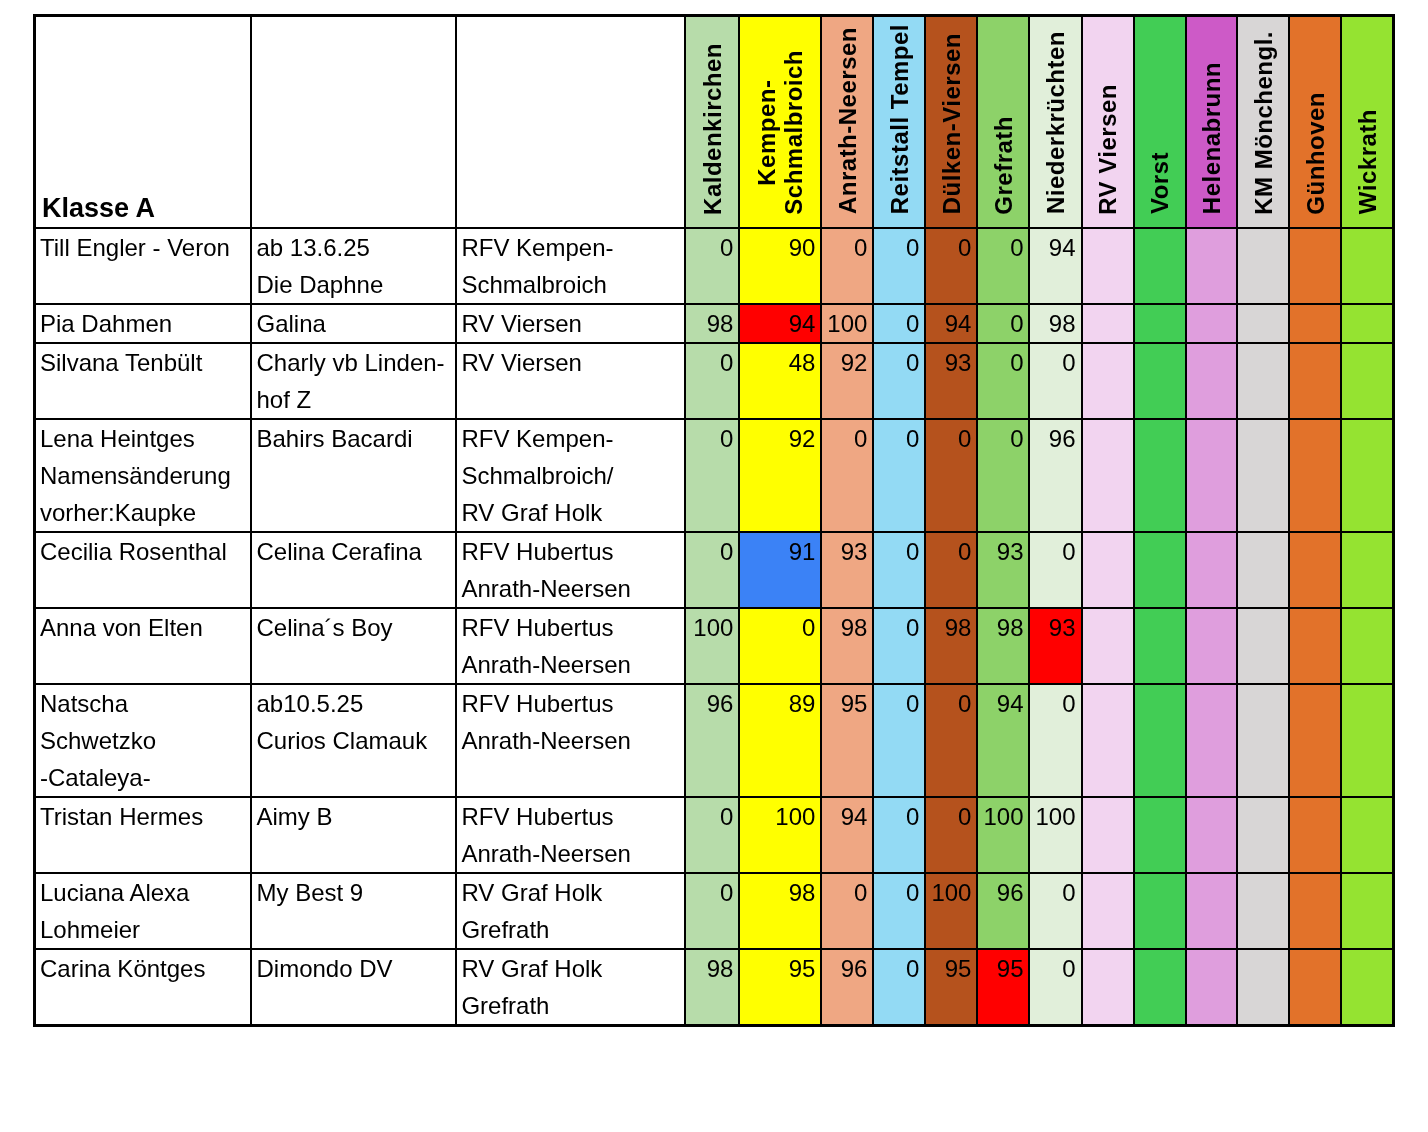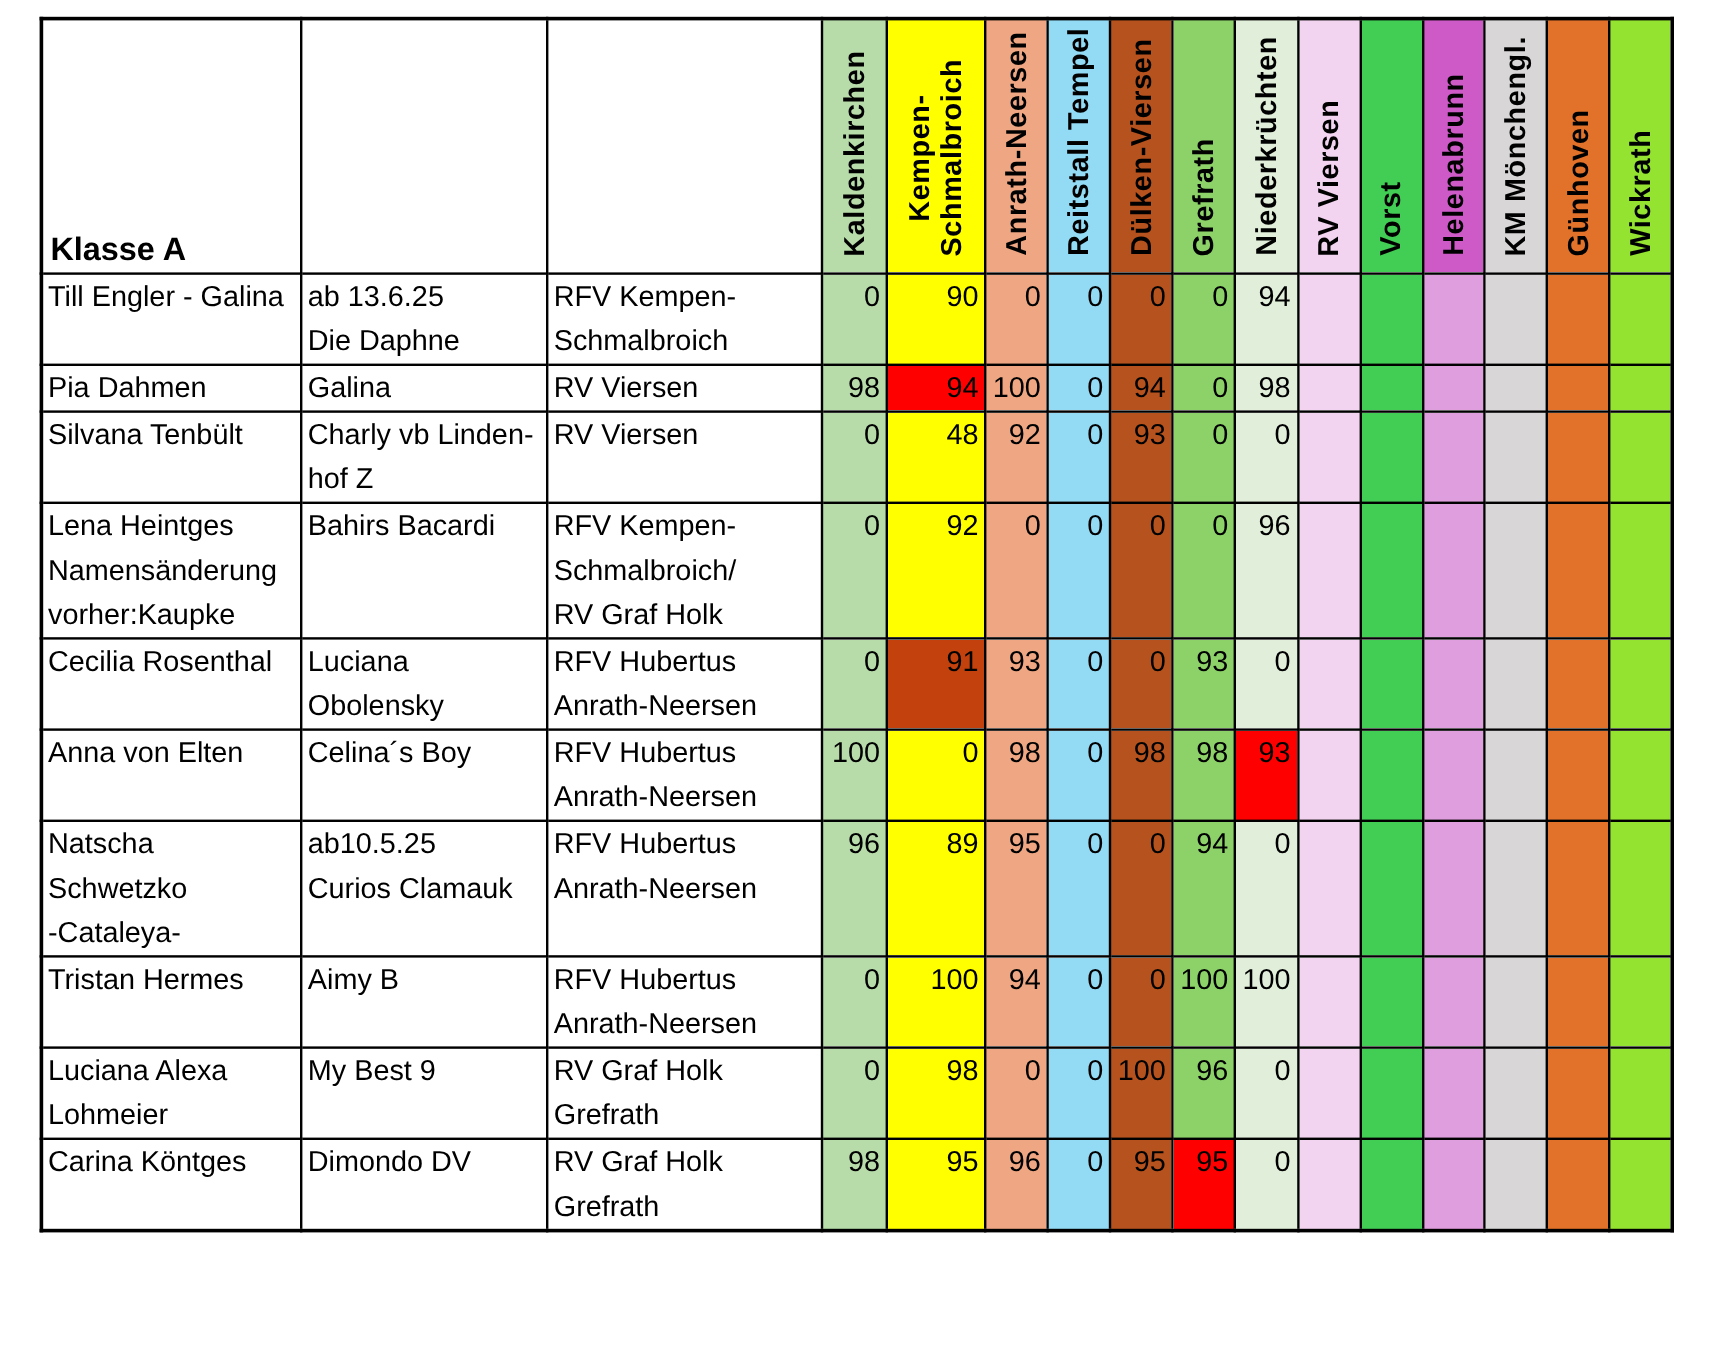--- a/index.html
+++ b/index.html
@@ -96,21 +96,21 @@
           <th class="score-head" style="background: rgb(242, 212, 240);"><div class="vtext">RV Viersen</div></th>
           <th class="score-head" style="background: rgb(66, 205, 85);"><div class="vtext">Vorst</div></th>
           <th class="score-head" style="background: rgb(205, 90, 199);"><div class="vtext">Helenabrunn</div></th>
           <th class="score-head" style="background: rgb(216, 214, 214);"><div class="vtext">KM Mönchengl.</div></th>
           <th class="score-head" style="background: rgb(226, 114, 42);"><div class="vtext">Günhoven</div></th>
           <th class="score-head" style="background: rgb(149, 227, 49);"><div class="vtext">Wickrath</div></th>
         </tr>
     </thead>
     <tbody id="body-rows">
         <tr>
-          <td class="text-cell">Till Engler - Galina</td>
+          <td class="text-cell">Till Engler - Veron</td>
           <td class="text-cell">ab 13.6.25
 Die Daphne</td>
           <td class="text-cell">RFV Kempen-
 Schmalbroich</td>
           <td class="score-cell" style="background: rgb(183, 220, 170);">0</td>
           <td class="score-cell" style="background: rgb(255, 255, 0);">90</td>
           <td class="score-cell" style="background: rgb(239, 167, 131);">0</td>
           <td class="score-cell" style="background: rgb(147, 218, 244);">0</td>
           <td class="score-cell" style="background: rgb(181, 82, 29);">0</td>
           <td class="score-cell" style="background: rgb(141, 210, 105);">0</td>
@@ -176,25 +176,25 @@
           <td class="score-cell" style="background: rgb(225, 239, 218);">96</td>
           <td class="score-cell" style="background: rgb(242, 212, 240);"></td>
           <td class="score-cell" style="background: rgb(66, 205, 85);"></td>
           <td class="score-cell" style="background: rgb(223, 158, 221);"></td>
           <td class="score-cell" style="background: rgb(216, 214, 214);"></td>
           <td class="score-cell" style="background: rgb(226, 114, 42);"></td>
           <td class="score-cell" style="background: rgb(149, 227, 49);"></td>
         </tr>
         <tr>
           <td class="text-cell">Cecilia Rosenthal</td>
-          <td class="text-cell">Luciana Obolensky</td>
+          <td class="text-cell">Celina Cerafina</td>
           <td class="text-cell">RFV Hubertus
 Anrath-Neersen</td>
           <td class="score-cell" style="background: rgb(183, 220, 170);">0</td>
-          <td class="score-cell" style="background: #c2410c;">91</td>
+          <td class="score-cell" style="background: #3b82f6;">91</td>
           <td class="score-cell" style="background: rgb(239, 167, 131);">93</td>
           <td class="score-cell" style="background: rgb(147, 218, 244);">0</td>
           <td class="score-cell" style="background: rgb(181, 82, 29);">0</td>
           <td class="score-cell" style="background: rgb(141, 210, 105);">93</td>
           <td class="score-cell" style="background: rgb(225, 239, 218);">0</td>
           <td class="score-cell" style="background: rgb(242, 212, 240);"></td>
           <td class="score-cell" style="background: rgb(66, 205, 85);"></td>
           <td class="score-cell" style="background: rgb(223, 158, 221);"></td>
           <td class="score-cell" style="background: rgb(216, 214, 214);"></td>
           <td class="score-cell" style="background: rgb(226, 114, 42);"></td>

